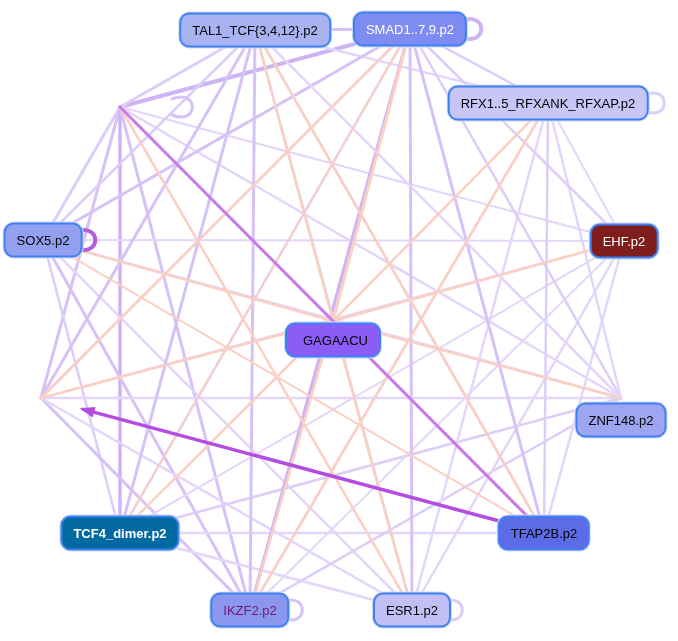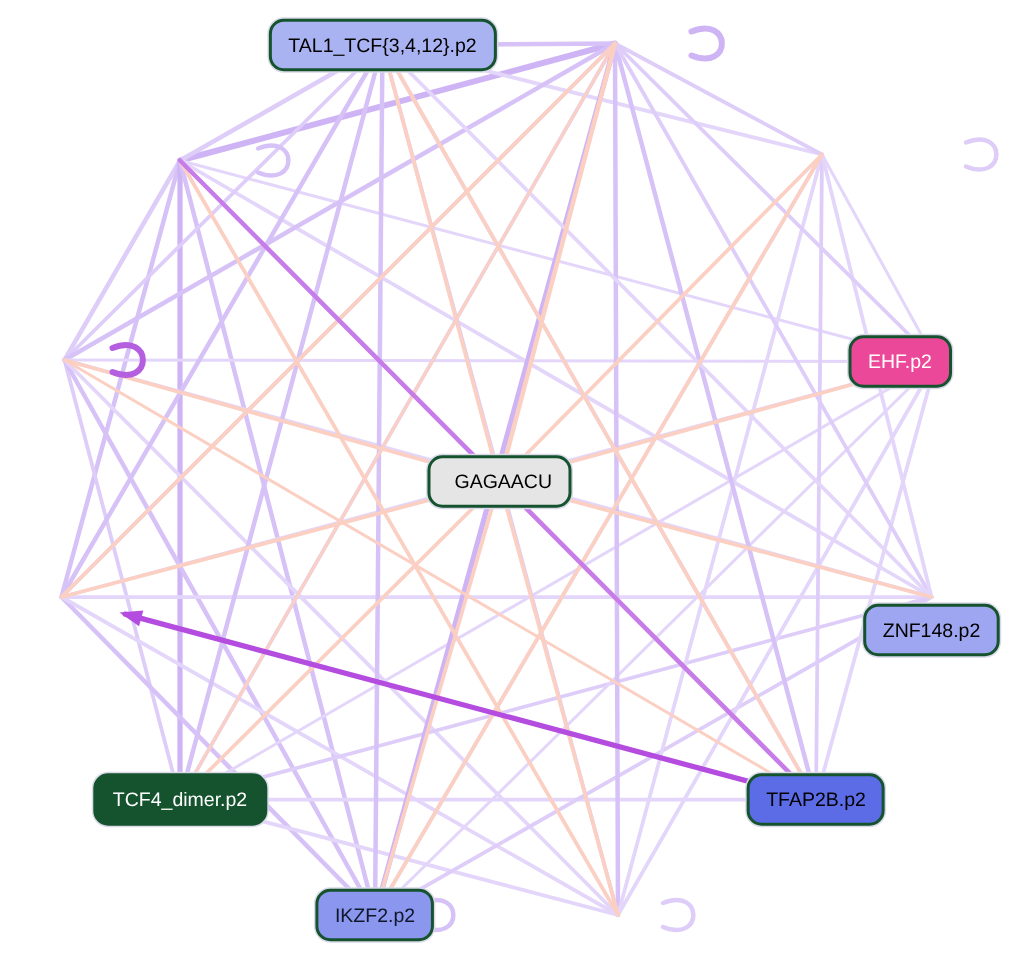--- a/index.html
+++ b/index.html
@@ -17,21 +17,21 @@
     width: 678px; height: 641px;
   }
   .node {
     position: absolute;
     transform: translate(-50%, -50%);
     padding: 9px 11px;
     border-radius: 10px;
     font-size: 13px;
     line-height: 1;
     white-space: nowrap;
-    border: 2px solid #14532d;
+    border: 2px solid #3b82f6;
     box-shadow: 0 0 0 1px #d9d9ea;
     cursor: pointer;
     user-select: none;
   }
 </style>
 </head>
 <body>
 
 <div class="canvas" id="canvas">
   <svg id="edge-layer" xmlns="http://www.w3.org/2000/svg" width="678" height="641" viewBox="0 0 678 641">
@@ -105,19 +105,23 @@
       <polygon points="79.63277564877697,408.36863759957237 95.54575418700952,406.94487004770514 92.69437884712713,417.5688833511188" fill="#b44ce0"></polygon>
       <line x1="544" y1="533" x2="83.49605321365466" y2="409.4055013595296" stroke="#b44ce0" stroke-width="3.5" stroke-linecap="round"></line>
       <path d="M 461 21 C 488 10, 488 48, 461 37" fill="none" stroke="#cfb4f5" stroke-width="4" stroke-linecap="round"></path>
       <path d="M 172 99 C 199 88, 199 126, 172 115" fill="none" stroke="#d7c2f7" stroke-width="3" stroke-linecap="round"></path>
       <path d="M 644 95 C 671 84, 671 122, 644 111" fill="none" stroke="#ddcdf8" stroke-width="3" stroke-linecap="round"></path>
       <path d="M 75 232 C 102 221, 102 259, 75 248" fill="none" stroke="#b45fe0" stroke-width="4" stroke-linecap="round"></path>
       <path d="M 282 602 C 309 591, 309 629, 282 618" fill="none" stroke="#d7c2f7" stroke-width="3" stroke-linecap="round"></path>
       <path d="M 442 602 C 469 591, 469 629, 442 618" fill="none" stroke="#ddcdf8" stroke-width="3" stroke-linecap="round"></path>
     </svg>
 <div class="node" style="left: 255px; top: 30px; background: rgb(169, 179, 241); color: rgb(0, 0, 0);">TAL1_TCF{3,4,12}.p2</div>
-    <div class="node" style="left: 600px; top: 241px; background: #ec4899; color: rgb(255, 255, 255); text-align: center;">EHF.p2</div>
-    <div class="node" style="left: 333px; top: 321px; background: #e5e5e5; color: rgb(0, 0, 0); padding-left: 16px;">GAGAACU</div>
+    <div class="node" style="left: 410px; top: 29px; background: rgb(126, 139, 240); color: rgb(255, 255, 255);">SMAD1..7,9.p2</div>
+    <div class="node" style="left: 548px; top: 103px; background: rgb(201, 197, 246); color: rgb(0, 0, 0);">RFX1..5_RFXANK_RFXAP.p2</div>
+    <div class="node" style="left: 43px; top: 240px; background: rgb(147, 160, 239); color: rgb(0, 0, 0);">SOX5.p2</div>
+    <div class="node" style="left: 624px; top: 241px; background: #7f1d1d; color: rgb(255, 255, 255); text-align: center;">EHF.p2</div>
+    <div class="node" style="left: 333px; top: 340px; background: #8b5cf6; color: rgb(0, 0, 0); padding-left: 16px;">GAGAACU</div>
     <div class="node" style="left: 621px; top: 420px; background: rgb(159, 166, 241); color: rgb(0, 0, 0);">ZNF148.p2</div>
-    <div class="node" style="left: 120px; top: 533px; background: #14532d; color: rgb(255, 255, 255);">TCF4_dimer.p2</div>
+    <div class="node" style="left: 120px; top: 533px; background: #0369a1; color: rgb(255, 255, 255); font-weight: bold;">TCF4_dimer.p2</div>
     <div class="node" style="left: 544px; top: 533px; background: rgb(92, 108, 231); color: #000000;">TFAP2B.p2</div>
-    <div class="node" style="left: 250px; top: 610px; background: rgb(139, 150, 238); color: #0f172a;">IKZF2.p2</div>
+    <div class="node" style="left: 250px; top: 610px; background: rgb(139, 150, 238); color: #701a75;">IKZF2.p2</div>
+    <div class="node" style="left: 412px; top: 610px; background: rgb(195, 190, 245); color: rgb(0, 0, 0);">ESR1.p2</div>
   </div>
 
 </body></html>

